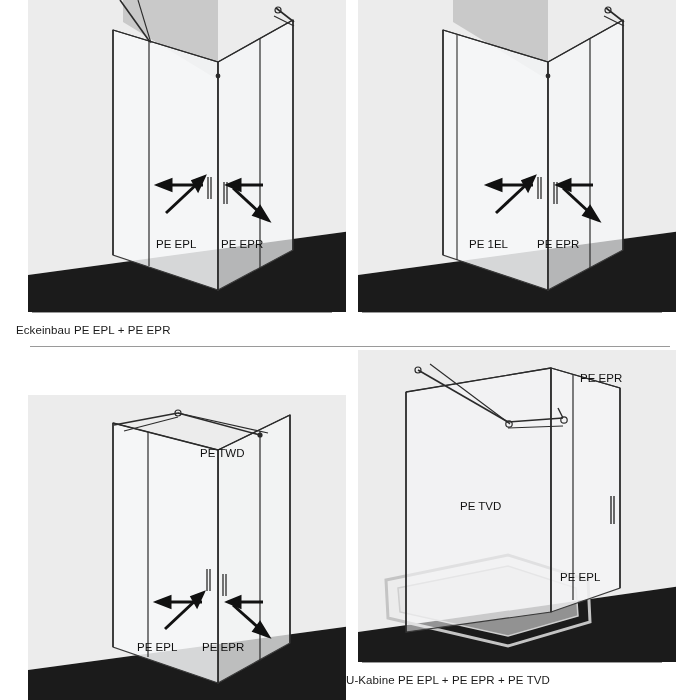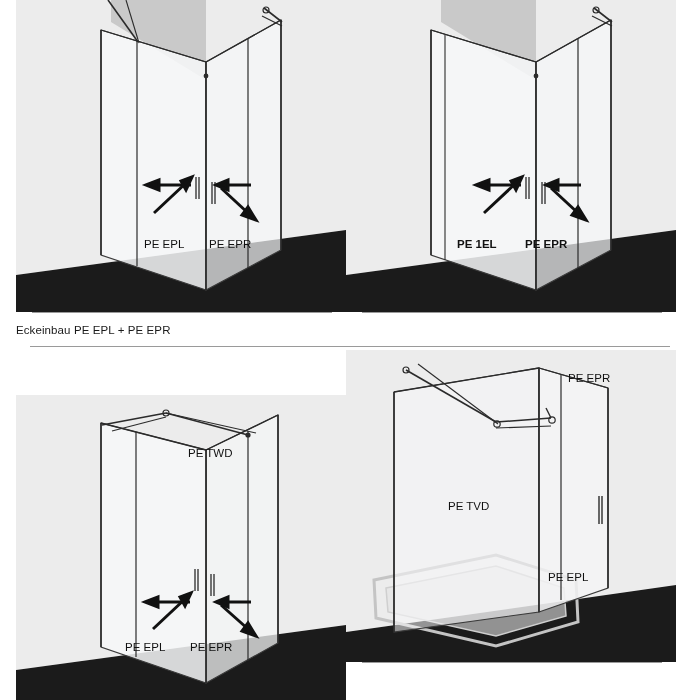--- a/index.html
+++ b/index.html
@@ -18,21 +18,21 @@
     overflow: hidden;
   }
   .panel {
     position: absolute;
     width: 330px;
     height: 340px;
     overflow: hidden;
   }
   .panel .stage {
     position: absolute;
-    left: 0;
+    left: 12px;
     top: 0;
     width: 330px;
     height: 312px;
     overflow: hidden;
   }
   .caption {
     position: absolute;
     left: 0;
     bottom: 4px;
     width: 330px;
@@ -110,21 +110,21 @@
         </g>
 
         <text class="lbl" x="128" y="248" text-anchor="start">PE EPL</text>
         <text class="lbl" x="193" y="248" text-anchor="start">PE EPR</text>
       </svg>
     </div>
     <div class="panel-rule" style="top:312px;"></div>
     <div class="caption">Eckeinbau PE EPL + PE EPR</div>
   </div>
 
-  <div class="panel" style="left:346px; top:0;font-weight:bold;">
+  <div class="panel" style="left:346px; top:0;">
     <div class="stage">
       <svg width="330" height="312" viewBox="0 0 330 312">
         <rect x="0" y="0" width="330" height="312" fill="#ffffff"></rect>
         <polygon points="0,0 330,0 330,230 0,275" fill="#ececec"></polygon>
         <polygon points="95,0 190,0 190,80 95,22" fill="#c9c9c9"></polygon>
         <polygon points="0,275 330,230 330,312 0,312" fill="#1b1b1b"></polygon>
         <polygon points="85,30 190,62 190,290 85,255" fill="#f7f8f9" fill-opacity="0.85" stroke="#3a3a3a" stroke-width="1.1"></polygon>
         <polygon points="190,62 265,20 265,250 190,290" fill="#f7f8f9" fill-opacity="0.7" stroke="#3a3a3a" stroke-width="1.1"></polygon>
         <line x1="85" y1="30" x2="85" y2="255" stroke="#2b2b2b" stroke-width="1.6"></line>
         <line x1="99" y1="35" x2="99" y2="260" stroke="#2b2b2b" stroke-width="1.1"></line>
@@ -235,15 +235,16 @@
         <circle cx="60" cy="20" r="3" fill="none" stroke="#2b2b2b" stroke-width="1.2"></circle>
 
         <path d="M253 146 v28 M256 146 v28" stroke="#2b2b2b" stroke-width="1.4" fill="none"></path>
 
         <text class="lbl" x="222" y="32" text-anchor="start">PE EPR</text>
         <text class="lbl" x="102" y="160" text-anchor="start">PE TVD</text>
         <text class="lbl" x="202" y="231" text-anchor="start">PE EPL</text>
       </svg>
     </div>
     <div class="panel-rule" style="top:312px;"></div>
+    <div class="caption">U-Kabine PE EPL + PE EPR + PE TVD</div>
   </div>
 
 </div>
 
 </body></html>

